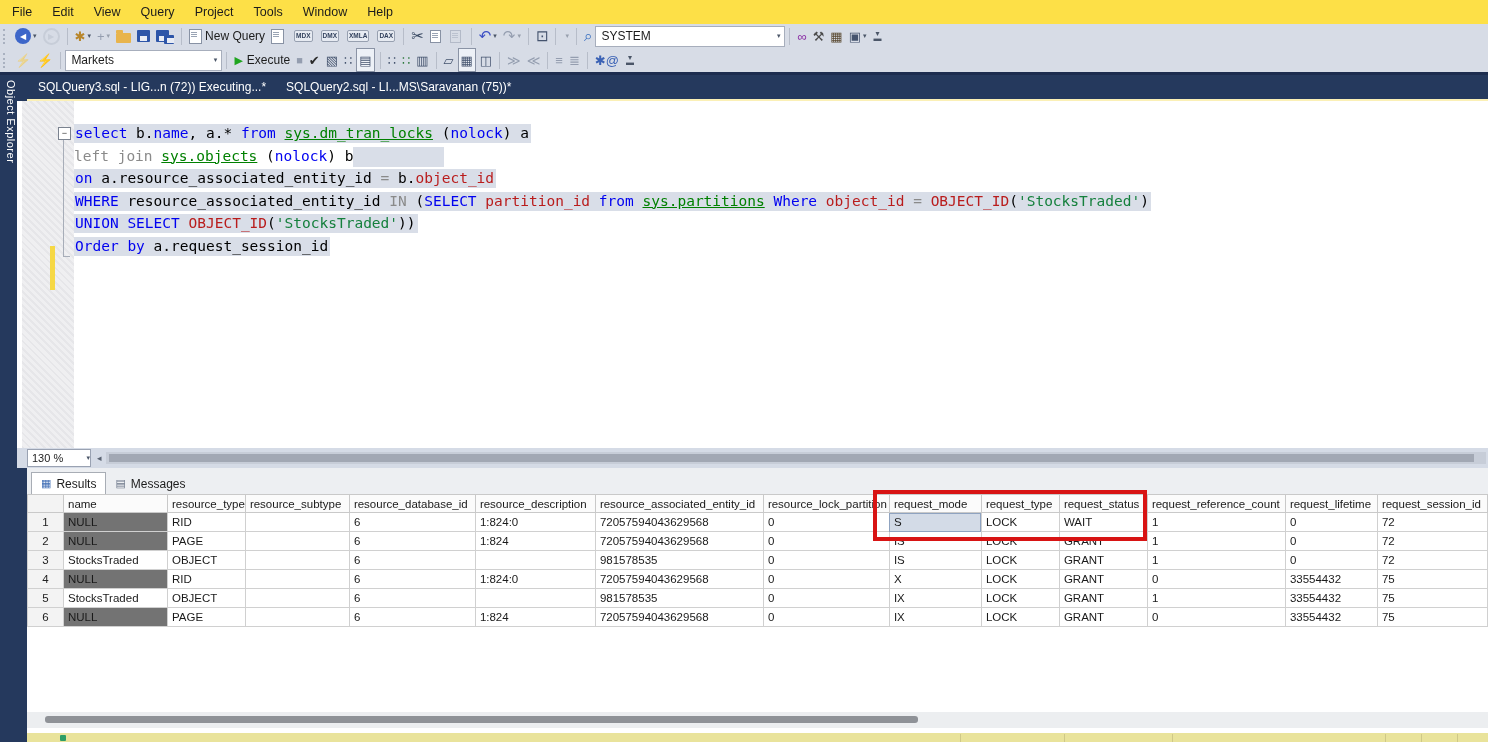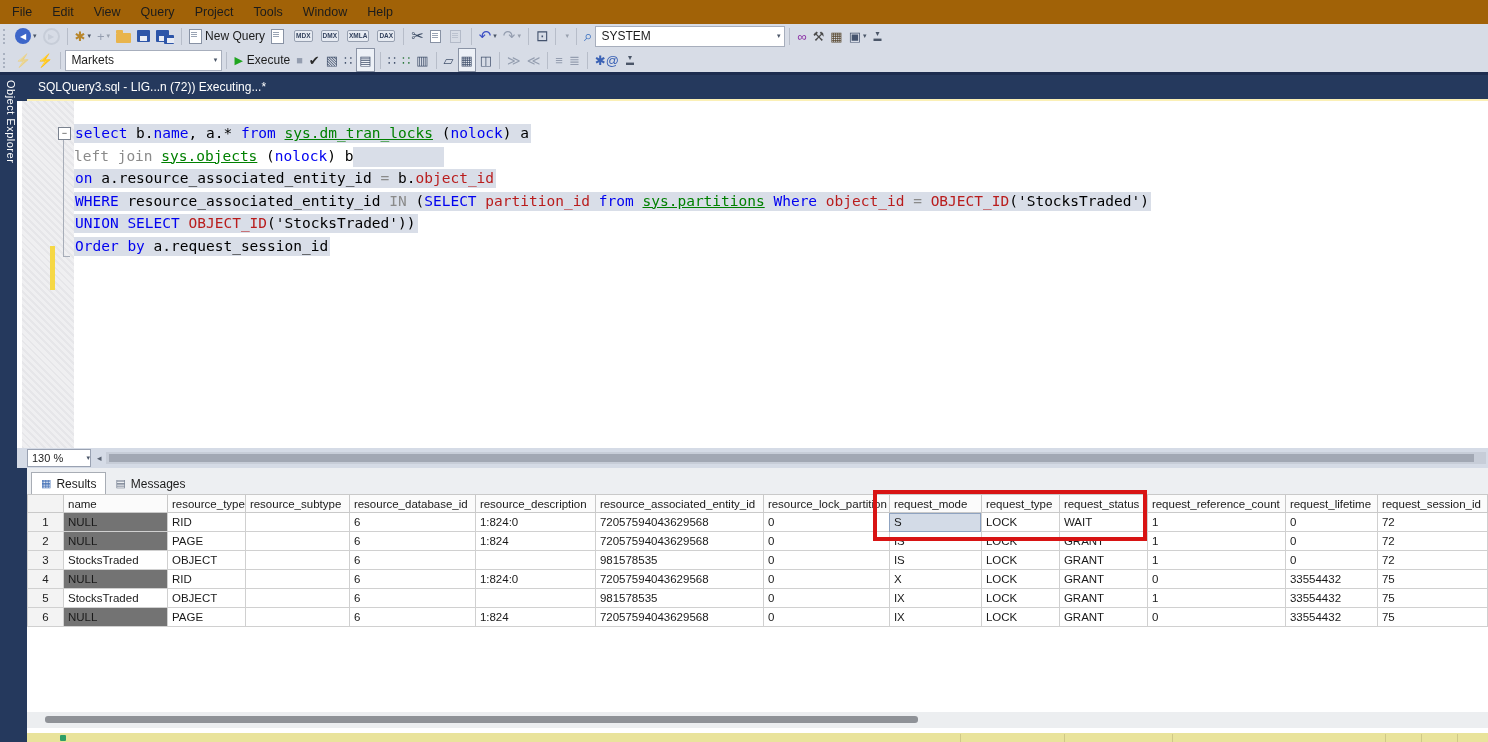--- a/index.html
+++ b/index.html
@@ -1,20 +1,20 @@
 <!DOCTYPE html>
 <html><head>
 <meta charset="utf-8">
 <style>
   html,body{margin:0;padding:0;}
   body{width:1488px;height:742px;position:relative;overflow:hidden;background:#fff;
        font-family:"Liberation Sans",sans-serif;-webkit-font-smoothing:antialiased;}
   .abs{position:absolute;}
   
-  #menubar{left:0;right:0;top:0;height:24px;background:#a16207;display:flex;align-items:center;padding-left:2px;}
+  #menubar{left:0;right:0;top:0;height:24px;background:#fde047;display:flex;align-items:center;padding-left:2px;}
   .menu-item{font-size:12.5px;color:#1c1c1c;padding:0 10px;line-height:24px;}
   .toolbar{left:0;right:0;height:24px;background:#d7dce6;display:flex;align-items:center;}
   #toolbar1{top:24px;}
   #toolbar2{top:48px;}
   .grip{width:3px;height:15px;border-left:2px dotted #a9b1c0;margin:0 4px 0 3px;}
   .tb-sep{width:1px;height:17px;background:#b7bdc9;margin:0 4px;}
   .tbtn{height:22px;display:flex;align-items:center;padding:0 2px;margin:0 1px;color:#44536e;font-size:13px;}
   .tbtn.dis{opacity:.45;}
   .caret{font-size:7px;color:#4b5668;margin-left:2px;}
   .circ{width:16px;height:16px;border-radius:50%;display:flex;align-items:center;justify-content:center;font-size:8px;}
@@ -59,21 +59,21 @@
   #fold-box{position:absolute;left:41px;top:26px;width:11px;height:11px;background:#fff;border:1px solid #7a828f;
             font-size:9px;line-height:10px;text-align:center;color:#333;}
   #fold-line{position:absolute;left:46px;top:39px;width:1px;height:116px;background:#a7adb8;}
   #fold-tick{position:absolute;left:46px;top:155px;width:7px;height:1px;background:#a7adb8;}
   #code-lines{position:absolute;left:57px;top:21px;font-family:"DejaVu Sans Mono","Liberation Mono",monospace;
               font-size:14.5px;line-height:22.5px;white-space:pre;}
   .code-line{height:22.5px;}
   .sel{background:#d9dee8;padding:1px 2px 2px 1px;}
   .sel.tail{display:inline-block;height:17px;vertical-align:middle;}
   .tk-kw{color:#0000f0;} .tk-p{color:#000;} .tk-gy{color:#8a8a8a;}
-  .tk-gr{color:#008000;text-decoration:underline;} .tk-mg{color:#b91c1c;} .tk-rd{color:#000000;}
+  .tk-gr{color:#008000;text-decoration:underline;} .tk-mg{color:#b91c1c;} .tk-rd{color:#15803d;}
   
   #zoomrow{left:17px;right:0;top:448px;height:20px;background:#d5dbe6;display:flex;align-items:center;}
   #zoom-combo{width:58px;height:16px;margin-left:10px;background:#fff;border:1px solid #9aa2b2;
               font-size:11px;color:#1c1c1c;display:flex;align-items:center;justify-content:space-between;padding-left:4px;}
   #ed-scroll-left{font-size:9px;color:#5a6372;margin:0 4px 0 6px;}
   #ed-scroll-track{flex:1;height:12px;background:#c7cdd8;position:relative;margin-right:2px;}
   #ed-scroll-thumb{position:absolute;left:3px;top:2px;height:8px;width:1365px;background:#a2a8b4;}
   
   #results{left:27px;top:468px;right:0;bottom:0;background:#fff;}
   #rtabs{height:26px;background:#edeff2;display:flex;align-items:flex-end;padding-left:4px;}
@@ -288,20 +288,23 @@
   <span class="overflow">
       <span>▾</span>
       <span>▬</span>
     </span>
 </div>
 
 <div id="strip-sep" class="abs"></div>
 <div id="tabstrip" class="abs">
   <div class="doc-tab">
       <span>SQLQuery3.sql - LIG...n (72)) Executing...*</span>
+    </div>
+  <div class="doc-tab">
+      <span>SQLQuery2.sql - LI...MS\Saravanan (75))*</span>
     </div>
 </div>
 <div id="tab-underline" class="abs"></div>
 
 <div id="left-strip" class="abs">
   <span id="oe-label">Object Explorer</span>
 </div>
 
 <div id="editor" class="abs">
   <div id="gutter"></div>

